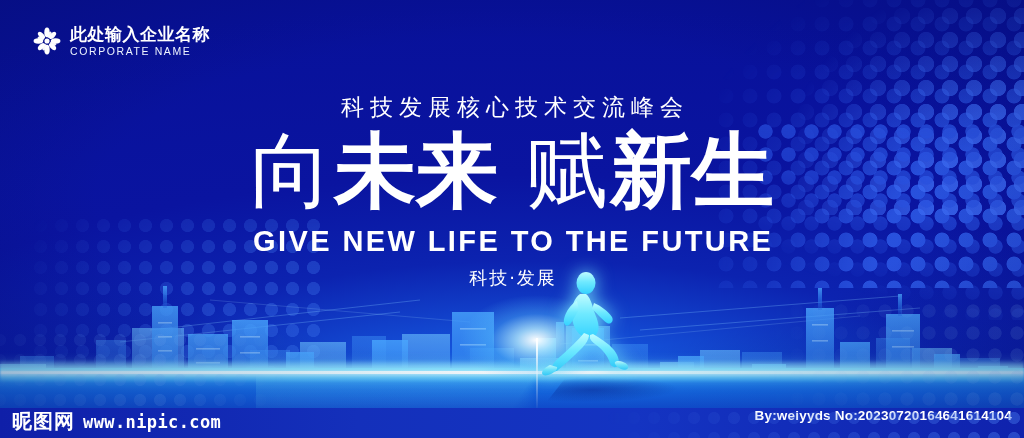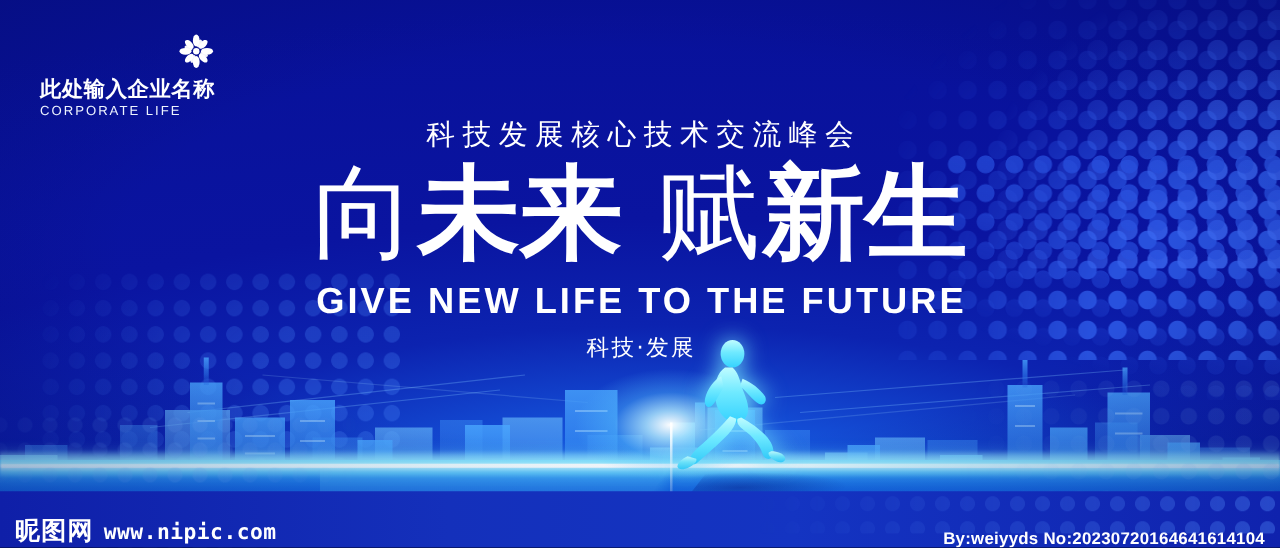--- a/index.html
+++ b/index.html
@@ -115,21 +115,21 @@
   .runner-shadow{
     position:absolute;left:556px;bottom:36px;width:120px;height:24px;
     background:radial-gradient(ellipse at 30% 50%, rgba(10,40,150,.55), rgba(10,40,150,0) 72%);
     transform:skewX(-38deg);
   }
 
   
   .streaks{position:absolute;inset:0;pointer-events:none;}
 
   
-  .logo{position:absolute;left:32px;top:26px;display:flex;align-items:flex-end;gap:8px;flex-direction:column;}
+  .logo{position:absolute;left:32px;top:26px;display:flex;align-items:flex-start;gap:8px;}
   .logo-mark{width:30px;height:30px;flex:none;}
   .logo-text{line-height:1;}
   .logo-cn{
     font-family:"DejaVu Sans","Liberation Sans",sans-serif;
     font-size:17px;font-weight:700;color:#fff;letter-spacing:.5px;
     white-space:nowrap;
   }
   .logo-en{
     font-size:10.5px;font-weight:400;color:#eef4ff;letter-spacing:1.6px;
     margin-top:3px;white-space:nowrap;
@@ -160,23 +160,23 @@
   }
   .sub-cn{
     margin-top:8px;
     font-family:"DejaVu Sans","Liberation Sans",sans-serif;
     font-size:18px;color:#ffffff;font-weight:400;letter-spacing:2px;
     text-indent:2px;
   }
 
   
   .wm-bar{
-    position:absolute;left:0;bottom:0;width:100%;height:45px;
+    position:absolute;left:0;bottom:0;width:100%;height:30px;
     background:linear-gradient(90deg,#0f1fa8 0%, #1430bb 35%, #1434c2 62%, #0f22ad 100%);
-    display:flex;align-items:flex-end;justify-content:space-between;
+    display:flex;align-items:flex-start;justify-content:space-between;
     padding:0 12px;box-sizing:border-box;
   }
   .wm-left{display:flex;align-items:baseline;gap:8px;}
   .wm-cn{
     font-family:"DejaVu Sans","Liberation Sans",sans-serif;
     font-size:20px;font-weight:700;color:#ffffff;letter-spacing:1px;
   }
   .wm-url{
     font-family:"DejaVu Sans Mono","Liberation Mono",monospace;
     font-size:17px;font-weight:700;color:#ffffff;letter-spacing:.4px;
@@ -368,21 +368,21 @@
         <g transform="rotate(22.5 20 20)" opacity=".95">
           <ellipse cx="20" cy="11" rx="2.1" ry="4.4"></ellipse>
           <ellipse cx="20" cy="29" rx="2.1" ry="4.4"></ellipse>
           <ellipse cx="11" cy="20" rx="4.4" ry="2.1"></ellipse>
           <ellipse cx="29" cy="20" rx="4.4" ry="2.1"></ellipse>
         </g>
       </g>
     </svg>
     <div class="logo-text">
       <div class="logo-cn">此处输入企业名称</div>
-      <div class="logo-en">CORPORATE LIFE</div>
+      <div class="logo-en">CORPORATE NAME</div>
     </div>
   </div>
 
   <div class="headline">
     <div class="kicker">科技发展核心技术交流峰会</div>
     <div class="title">
       <span class="t-thin">向</span><span class="t-bold">未来</span><span class="t-gap"></span><span class="t-thin">赋</span><span class="t-bold">新生</span>
     </div>
     <div class="sub-en">GIVE NEW LIFE TO THE FUTURE</div>
     <div class="sub-cn">科技·发展</div>

